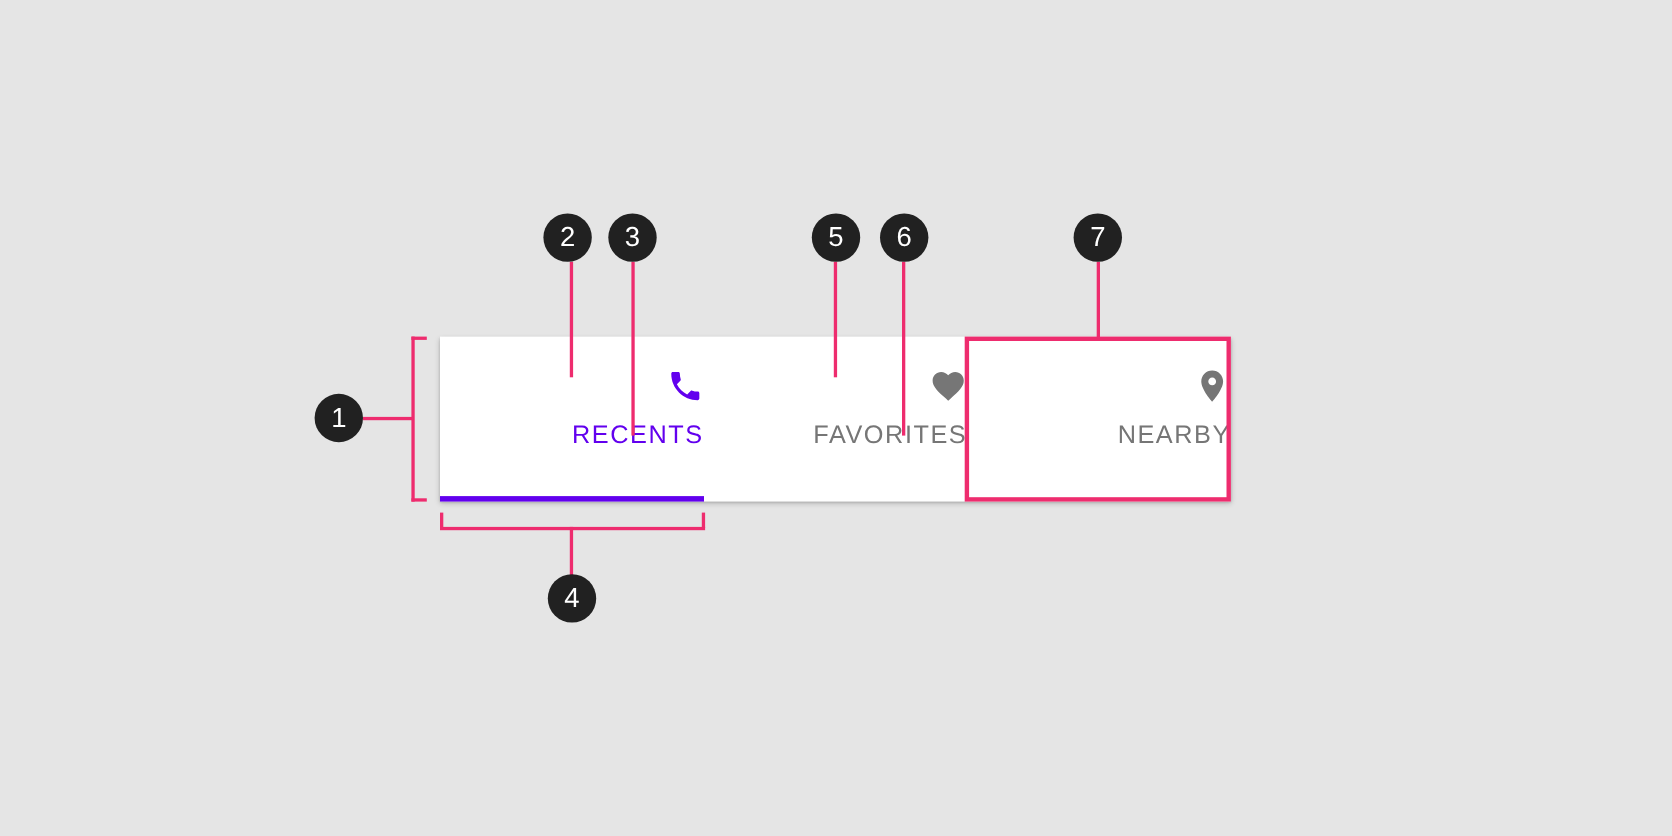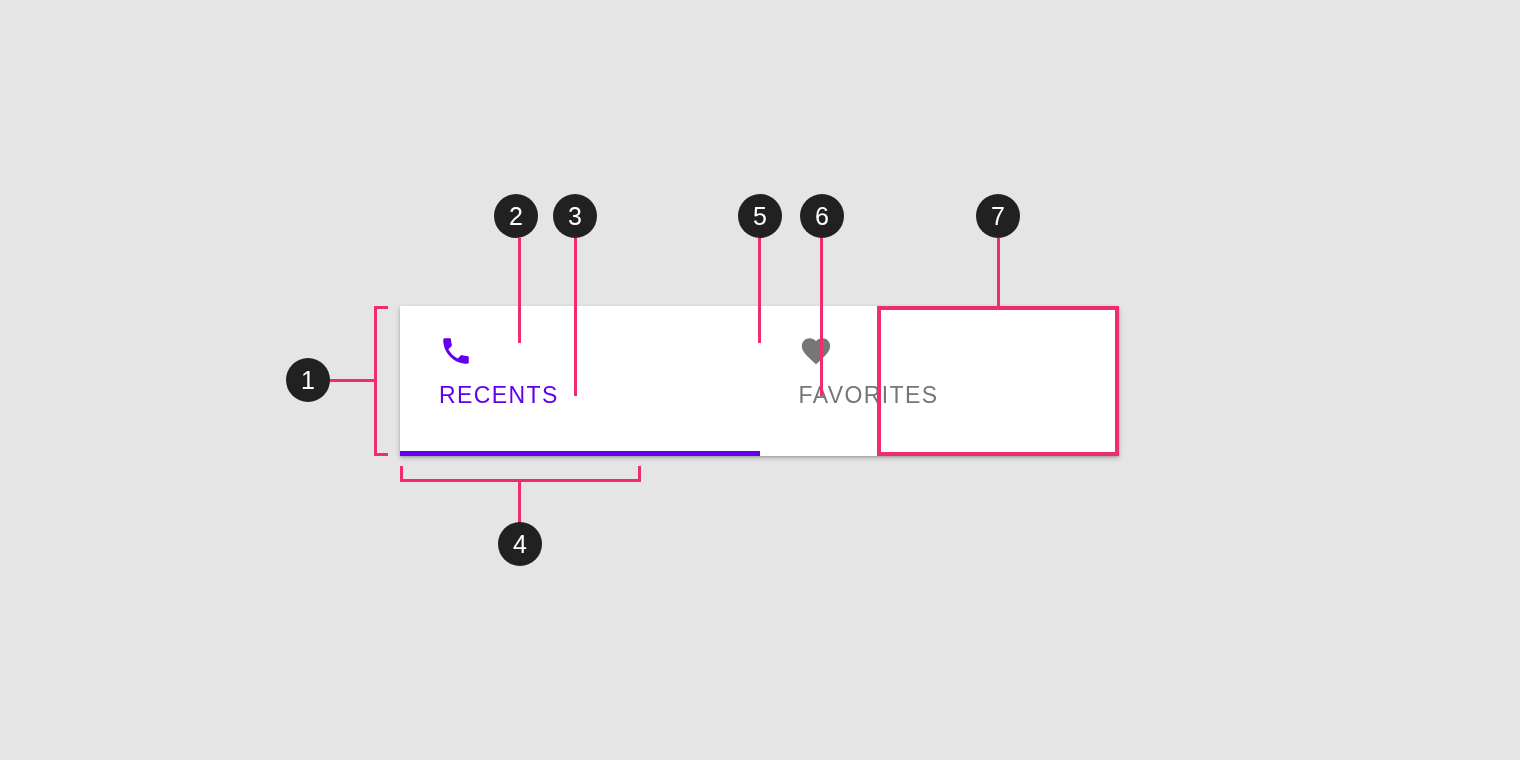--- a/index.html
+++ b/index.html
@@ -31,21 +31,21 @@
     background: #ffffff;
     box-shadow: 0 2px 5px rgba(0,0,0,0.22), 0 1px 2px rgba(0,0,0,0.14);
     display: flex;
     z-index: 5;
   }
   .tab {
     flex: 1 1 0;
     position: relative;
     display: flex;
     flex-direction: column;
-    align-items: flex-start;
+    align-items: flex-end;
     justify-content: flex-start;
     padding-top: 28px;
     box-sizing: border-box;
     cursor: pointer;
     user-select: none;
     padding-left: 39px;
   }
   .tab-icon {
     width: 34px;
     height: 34px;
@@ -127,20 +127,28 @@
 
     <div class="tab inactive">
       <span class="tab-icon">
         <svg width="34" height="34" viewBox="0 0 24 24" aria-hidden="true">
           <path fill="#767676" d="M12 21.35l-1.45-1.32C5.4 15.36 2 12.28 2 8.5 2 5.42 4.42 3 7.5 3c1.74 0 3.41.81 4.5 2.09C13.09 3.81 14.76 3 16.5 3 19.58 3 22 5.42 22 8.5c0 3.78-3.4 6.86-8.55 11.54L12 21.35z"></path>
         </svg>
       </span>
       <span class="tab-label">FAVORITES</span>
     </div>
 
+    <div class="tab inactive">
+      <span class="tab-icon">
+        <svg width="34" height="34" viewBox="0 0 24 24" aria-hidden="true">
+          <path fill="#767676" d="M12 2C8.13 2 5 5.13 5 9c0 5.25 7 13 7 13s7-7.75 7-13c0-3.87-3.13-7-7-7zm0 9.5c-1.38 0-2.5-1.12-2.5-2.5s1.12-2.5 2.5-2.5 2.5 1.12 2.5 2.5-1.12 2.5-2.5 2.5z"></path>
+        </svg>
+      </span>
+      <span class="tab-label">NEARBY</span>
+    </div>
 
   </div>
 
   <div class="anno">
 
     <div class="callout-box" style="left:877px; top:306px; width:242px; height:150px;"></div>
 
     <div class="lead lead-v" style="left:374px; top:306px; height:150px;"></div>
     <div class="lead lead-h" style="left:374px; top:306px; width:14px;"></div>
     <div class="lead lead-h" style="left:374px; top:453px; width:14px;"></div>

